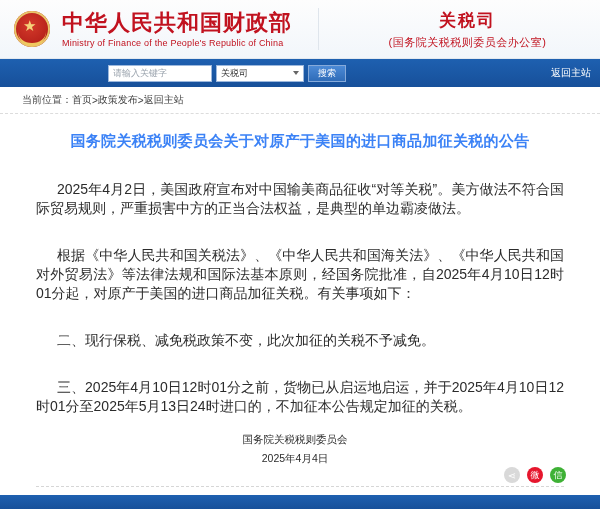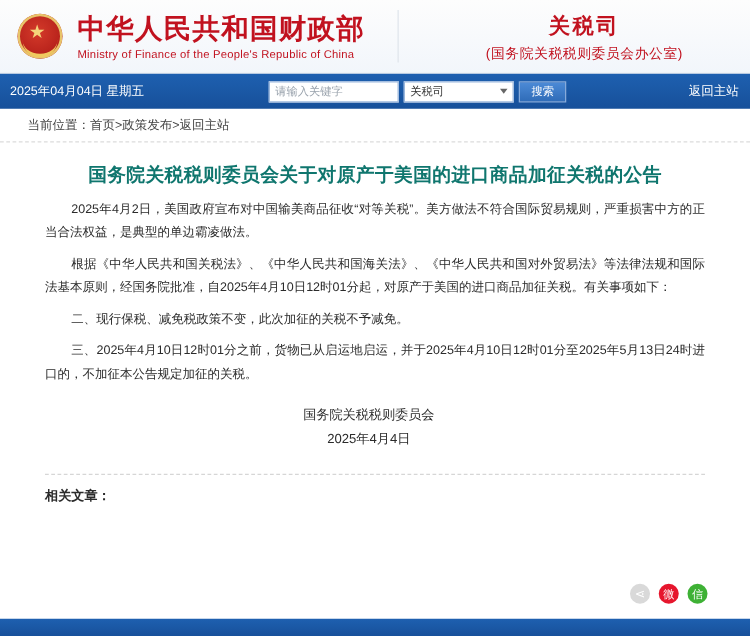--- a/index.html
+++ b/index.html
@@ -186,36 +186,36 @@
 
   
   .content {
     padding: 16px 36px 0 36px;
     box-sizing: border-box;
   }
   .doc-title {
     text-align: center;
     font-size: 15px;
     font-weight: bold;
-    color: #0f766e;
+    color: #3b82f6;
     line-height: 22px;
     font-family: "Liberation Serif", serif;
     letter-spacing: 0.3px;
   }
   .doc-subtitle {
     text-align: center;
     font-size: 11px;
     font-weight: bold;
     color: #1a1a1a;
     margin-top: 14px;
     font-family: "Liberation Serif", serif;
   }
   .body-text {
-    margin-top: 6px;
-    font-size: 10px;
+    margin-top: 28px;
+    font-size: 14px;
     line-height: 19px;
     color: #2b2b2b;
     text-align: justify;
     text-indent: 21px;
   }
   .sign-block {
     margin-top: 14px;
     text-align: center;
     font-size: 10.5px;
     line-height: 19px;
@@ -282,21 +282,20 @@
       <div class="en-title">Ministry of Finance of the People's Republic of China</div>
     </div>
     <div class="header-divider"></div>
     <div class="dept-block">
       <div class="dept-name">关税司</div>
       <div class="dept-sub">(国务院关税税则委员会办公室)</div>
     </div>
   </div>
 
   <div class="navbar">
-    <div class="nav-date">2025年04月04日  星期五</div>
     <div class="nav-search">
       <input class="search-input" type="text" placeholder="请输入关键字" style="">
       <div class="search-select">
         <span>关税司</span>
         <span class="caret"></span>
       </div>
       <div class="search-btn">搜索</div>
     </div>
     <div class="nav-right">返回主站</div>
   </div>

